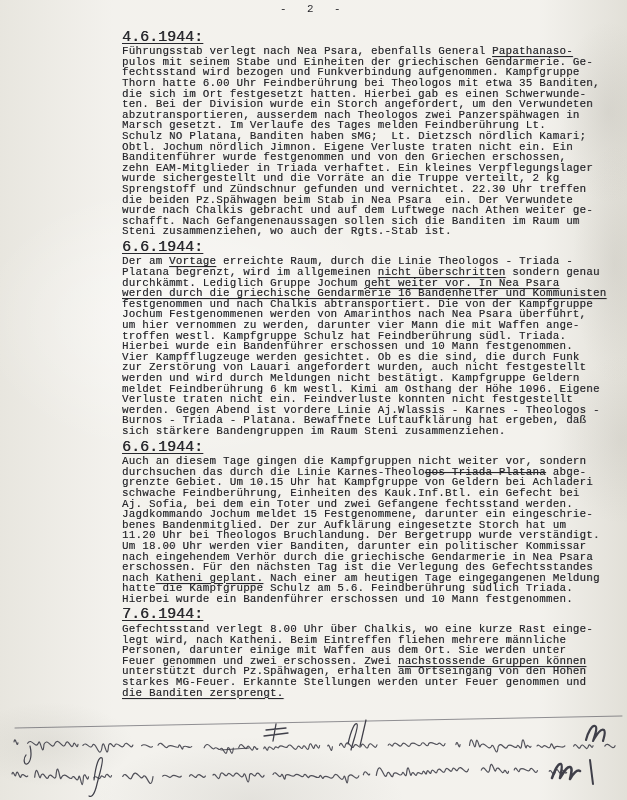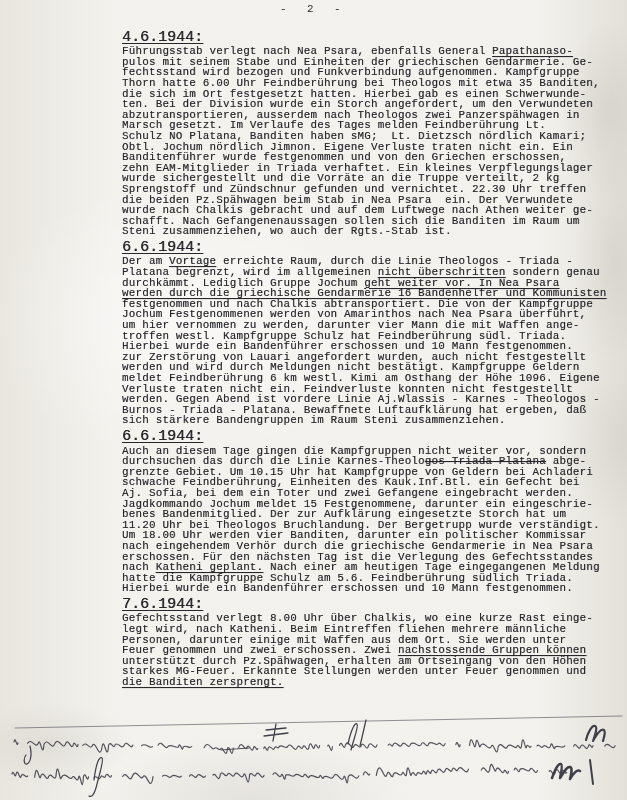--- a/index.html
+++ b/index.html
@@ -70,38 +70,39 @@
       <div class="body">
           <div class="tline"><span>Der am </span><span class="u">Vortage</span><span> erreichte Raum, durch die Linie Theologos - Triada -</span></div>
           <div class="tline"><span>Platana begrenzt, wird im allgemeinen </span><span class="u">nicht überschritten</span><span> sondern genau</span></div>
           <div class="tline"><span>durchkämmt. Lediglich Gruppe Jochum </span><span class="u">geht weiter vor. In Nea Psara</span></div>
           <div class="tline"><span class="u">werden durch die griechische Gendarmerie 16 Bandenhelfer und Kommunisten</span></div>
           <div class="tline"><span>festgenommen und nach Chalkis abtransportiert. Die von der Kampfgruppe</span></div>
           <div class="tline"><span>Jochum Festgenommenen werden von Amarinthos nach Nea Psara überführt,</span></div>
           <div class="tline"><span>um hier vernommen zu werden, darunter vier Mann die mit Waffen ange-</span></div>
           <div class="tline"><span>troffen westl. Kampfgruppe Schulz hat Feindberührung südl. Triada.</span></div>
           <div class="tline"><span>Hierbei wurde ein Bandenführer erschossen und 10 Mann festgenommen.</span></div>
+          <div class="tline"><span>Vier Kampfflugzeuge werden gesichtet. Ob es die sind, die durch Funk</span></div>
           <div class="tline"><span>zur Zerstörung von Lauari angefordert wurden, auch nicht festgestellt</span></div>
           <div class="tline"><span>werden und wird durch Meldungen nicht bestätigt. Kampfgruppe Geldern</span></div>
           <div class="tline"><span>meldet Feindberührung 6 km westl. Kimi am Osthang der Höhe 1096. Eigene</span></div>
           <div class="tline"><span>Verluste traten nicht ein. Feindverluste konnten nicht festgestellt</span></div>
           <div class="tline"><span>werden. Gegen Abend ist vordere Linie Aj.Wlassis - Karnes - Theologos -</span></div>
           <div class="tline"><span>Burnos - Triada - Platana. Bewaffnete Luftaufklärung hat ergeben, daß</span></div>
           <div class="tline"><span>sich stärkere Bandengruppen im Raum Steni zusammenziehen.</span></div>
         </div>
     </section>
 
     <section class="entry">
       <h2 class="date">6.6.1944:</h2>
       <div class="body">
           <div class="tline"><span>Auch an diesem Tage gingen die Kampfgruppen nicht weiter vor, sondern</span></div>
           <div class="tline"><span>durchsuchen das durch die Linie Karnes-Theolo</span><span class="s">gos-Triada-Platana</span><span> abge-</span></div>
           <div class="tline"><span>grenzte Gebiet. Um 10.15 Uhr hat Kampfgruppe von Geldern bei Achladeri</span></div>
           <div class="tline"><span>schwache Feindberührung, Einheiten des Kauk.Inf.Btl. ein Gefecht bei</span></div>
-          <div class="tline"><span>Aj. Sofia, bei dem ein Toter und zwei Gefangene eingebracht werden.</span></div>
+          <div class="tline"><span>Aj. Sofia, bei dem ein Toter und zwei Gefangene fechtsstand werden.</span></div>
           <div class="tline"><span>Jagdkommando Jochum meldet 15 Festgenommene, darunter ein eingeschrie-</span></div>
           <div class="tline"><span>benes Bandenmitglied. Der zur Aufklärung eingesetzte Storch hat um</span></div>
           <div class="tline"><span>11.20 Uhr bei Theologos Bruchlandung. Der Bergetrupp wurde verständigt.</span></div>
           <div class="tline"><span>Um 18.00 Uhr werden vier Banditen, darunter ein politischer Kommissar</span></div>
           <div class="tline"><span>nach eingehendem Verhör durch die griechische Gendarmerie in Nea Psara</span></div>
           <div class="tline"><span>erschossen. Für den nächsten Tag ist die Verlegung des Gefechtsstandes</span></div>
           <div class="tline"><span>nach </span><span class="u">Katheni geplant.</span><span> Nach einer am heutigen Tage eingegangenen Meldung</span></div>
           <div class="tline"><span>hatte die Kampfgruppe Schulz am 5.6. Feindberührung südlich Triada.</span></div>
           <div class="tline"><span>Hierbei wurde ein Bandenführer erschossen und 10 Mann festgenommen.</span></div>
         </div>

